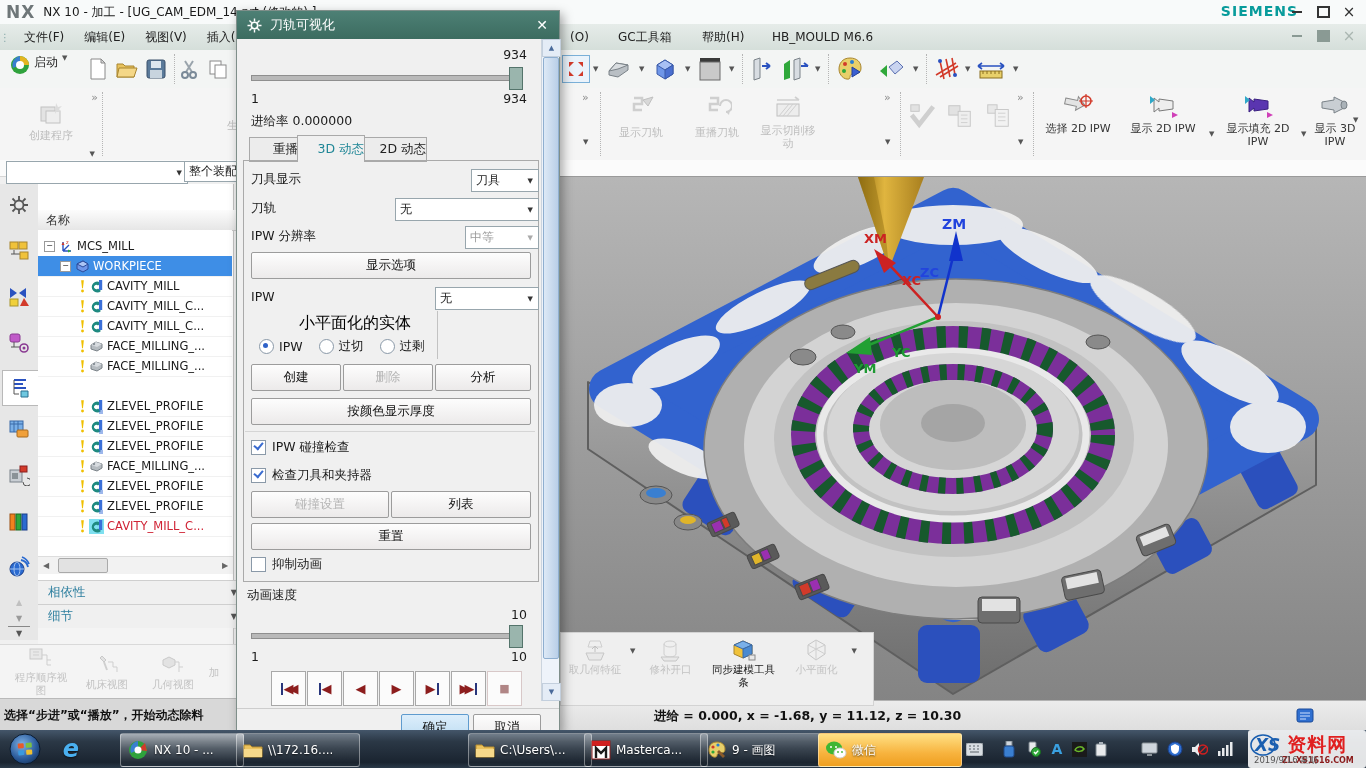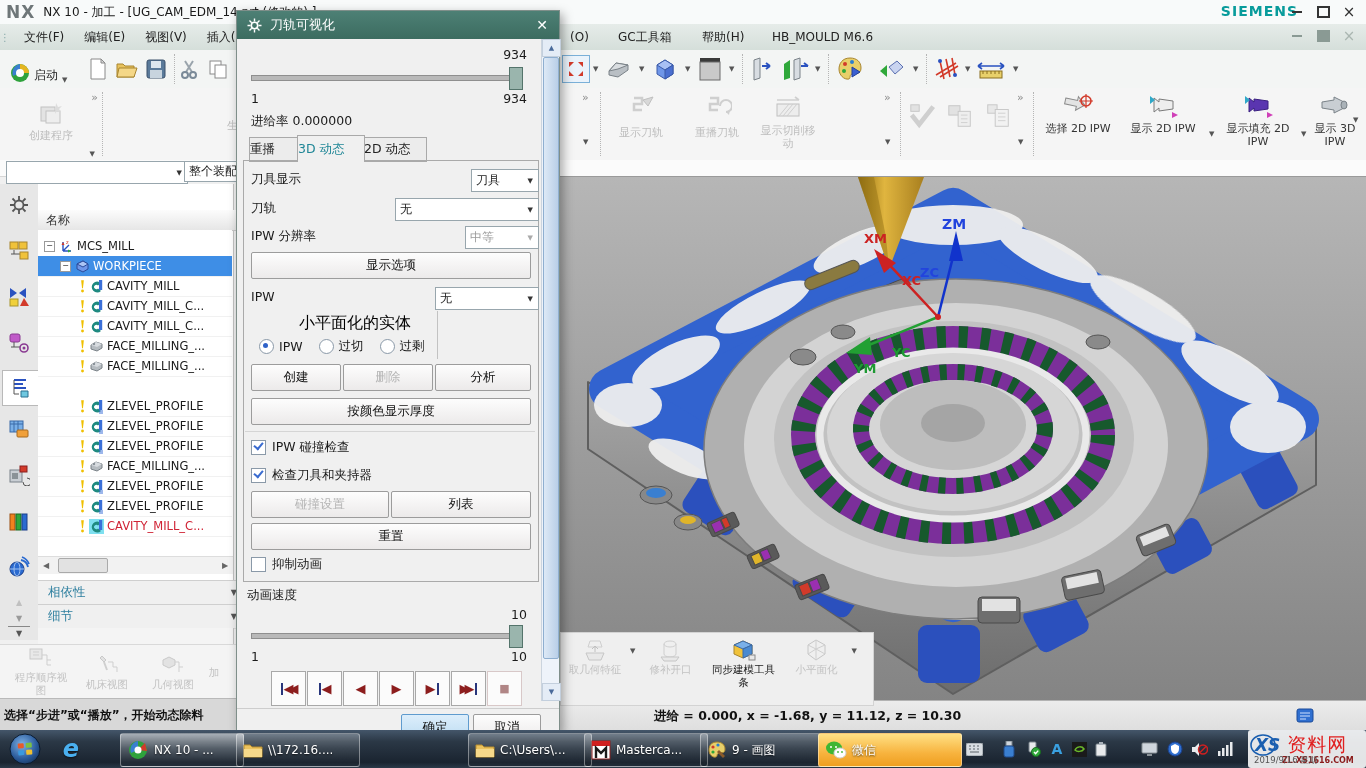--- a/index.html
+++ b/index.html
@@ -20,21 +20,21 @@
   .gclose{font-size:15px;line-height:1;color:#333}
   .menubar{left:0;top:24px;width:1366px;height:26px;background:linear-gradient(#e6ece9,#d5dfda);border-bottom:1px solid #bcc7c1}
   .mitem{padding:0 10px;height:26px;display:flex;align-items:center;color:#222}
   .graybtn .gmin,.graybtn .grest{background:#8a9a94;border-color:#8a9a94}
   .graybtn .gclose{color:#aab6b1}
 
   
   .toolbar1{left:0;top:50px;width:1366px;height:38px;background:#f3f5f4;border-bottom:1px solid #d8ddda}
   .ribbon{left:0;top:88px;width:1366px;height:72px;background:#f5f5f5;border-bottom:1px solid #d2d2d2}
   .filterrow{left:0;top:160px;width:1366px;height:16px;background:#fbfbfb;border-bottom:1px solid #d6d6d6}
-  .tbtn{height:30px;padding:0 4px;display:flex;align-items:flex-end;gap:3px;border:1px solid transparent;border-radius:2px}
+  .tbtn{height:30px;padding:0 4px;display:flex;align-items:flex-start;gap:3px;border:1px solid transparent;border-radius:2px}
   .caret{font-size:7px;color:#555;margin:0 1px}
   .ovf{font-size:11px;color:#8a8a8a;line-height:1}
   .gsep{width:1px;height:64px;border-left:1px dotted #b5b5b5;margin:0 2px}
   .rgroup{position:relative;height:70px}
   .rbig{display:flex;flex-direction:column;align-items:center;justify-content:center;gap:3px;height:64px}
   .rlabel{font-size:11px;color:#bdbdbd;text-align:center;line-height:1.15}
   .rlabel.on{color:#333}
   .dis{color:#bdbdbd}
 
   
@@ -68,21 +68,21 @@
   .dclose{position:absolute;right:4px;top:3px;width:26px;height:21px;color:#fff;font-size:14px;display:flex;align-items:center;justify-content:center}
   .dsb{left:304px;top:28px;width:17px;height:662px;background:#eef3fa;border-left:1px solid #cbd4de}
   .dsbBtn{width:17px;height:16px;display:flex;align-items:center;justify-content:center;color:#4a6a9a;font-size:7px;background:#e4ecf6;border:1px solid #c3cfdd}
   .dsbThumb{position:absolute;left:1px;top:18px;width:14px;height:600px;background:linear-gradient(90deg,#dde9f6,#b9cfe8);border:1px solid #8fafd0;border-radius:2px}
   .dlabel{font-size:12.5px;color:#1a1a1a}
   .combo{position:absolute;height:21px;background:#fff;border:1px solid #98a6ad;display:flex;align-items:center;justify-content:space-between;padding:0 4px;font-size:12px}
   .combo .caret{font-size:7px;color:#333}
   .combo.dis{color:#9c9c9c}
   .dbtn{position:absolute;height:25px;background:linear-gradient(#fdfdfd,#eceaea);border:1px solid #9c9c9c;border-radius:2px;display:flex;align-items:center;justify-content:center;font-size:12.5px;color:#111}
   .dbtn.dis{color:#b5b5b5}
-  .tab{position:absolute;top:0;height:23px;display:flex;align-items:center;justify-content:flex-start;background:#ececec;border:1px solid #a9a9a9;font-size:12.5px;color:#222}
+  .tab{position:absolute;top:0;height:23px;display:flex;align-items:center;justify-content:flex-end;background:#ececec;border:1px solid #a9a9a9;font-size:12.5px;color:#222}
   .tab.active{background:#f0f0f0;height:26px;top:-2px;border-bottom:none;color:#1f8696;z-index:2}
   .groove{position:absolute;height:4px;background:#b9b9b9;border:1px solid #8f8f8f}
   .thumb{position:absolute;width:12px;height:21px;background:#9ab5ad;border:1px solid #54746b}
   .chk{width:13px;height:13px;background:#fff;border:1px solid #8a99a8;margin-right:6px;flex:none;position:relative}
   .chk.on:after{content:"";position:absolute;left:2px;top:1px;width:7px;height:4px;border-left:2px solid #3a6cd0;border-bottom:2px solid #3a6cd0;transform:rotate(-50deg)}
   .rad{width:13px;height:13px;border-radius:50%;background:#fff;border:1px solid #8a99a8;margin-right:5px;flex:none;position:relative}
   .rad.on:after{content:"";position:absolute;left:3px;top:3px;width:5px;height:5px;border-radius:50%;background:#2f62c8}
   .pbtn{width:33px;height:33px;background:#fbfbfb;border:1px solid #a8a8a8;display:flex;align-items:center;justify-content:center;margin-right:1px;color:#8c1d1d;font-size:13px}
   .pbar{width:2px;height:12px;background:#28367c;margin:0 1px}
   .facet{color:#000000;font-size:16px}
@@ -101,21 +101,21 @@
 
   
   .taskbar{left:0;top:730px;width:1366px;height:38px;background:linear-gradient(#44566a,#2b3846 30%,#1a2430 85%,#2b3a49);z-index:60}
   .tkbtn{position:absolute;top:3px;height:32px;border:1px solid rgba(255,255,255,.4);border-radius:3px;
      background:linear-gradient(rgba(255,255,255,.28),rgba(255,255,255,.10) 45%,rgba(0,0,0,.12));
      display:flex;align-items:center;color:#fff;font-size:12px;text-shadow:0 1px 2px rgba(0,0,0,.7);padding:0 6px;gap:5px;overflow:hidden;white-space:nowrap}
   .tkbtn.active{background:linear-gradient(rgba(255,255,255,.55),rgba(255,255,255,.22) 45%,rgba(0,0,0,.08))}
   .tkbtn.wechat{background:linear-gradient(#ffe084,#f7b33e 60%,#ef9f20);color:#fff}
   .trayicon{position:absolute;top:10px;width:18px;height:18px;display:flex;align-items:center;justify-content:center}
   .wm{position:absolute;right:0;top:0;width:118px;height:38px;background:rgba(255,255,255,.88);border-radius:3px;z-index:5;overflow:hidden}
-  .wmname{color:#e02020;font-weight:normal;font-size:19px;letter-spacing:1px}
+  .wmname{color:#e02020;font-weight:bold;font-size:19px;letter-spacing:1px}
   .wmurl{color:#8b1a1a;font-size:8px;font-weight:bold}
   .wmxs{font-style:italic;font-weight:bold;font-size:17px;color:#1a5fb0}
   .wmdate{position:absolute;left:6px;bottom:1px;color:#555;font-size:8.5px}
 </style>
 </head>
 <body>
 
 <div id="screen">
 
   <div class="abs titlebar flex">

